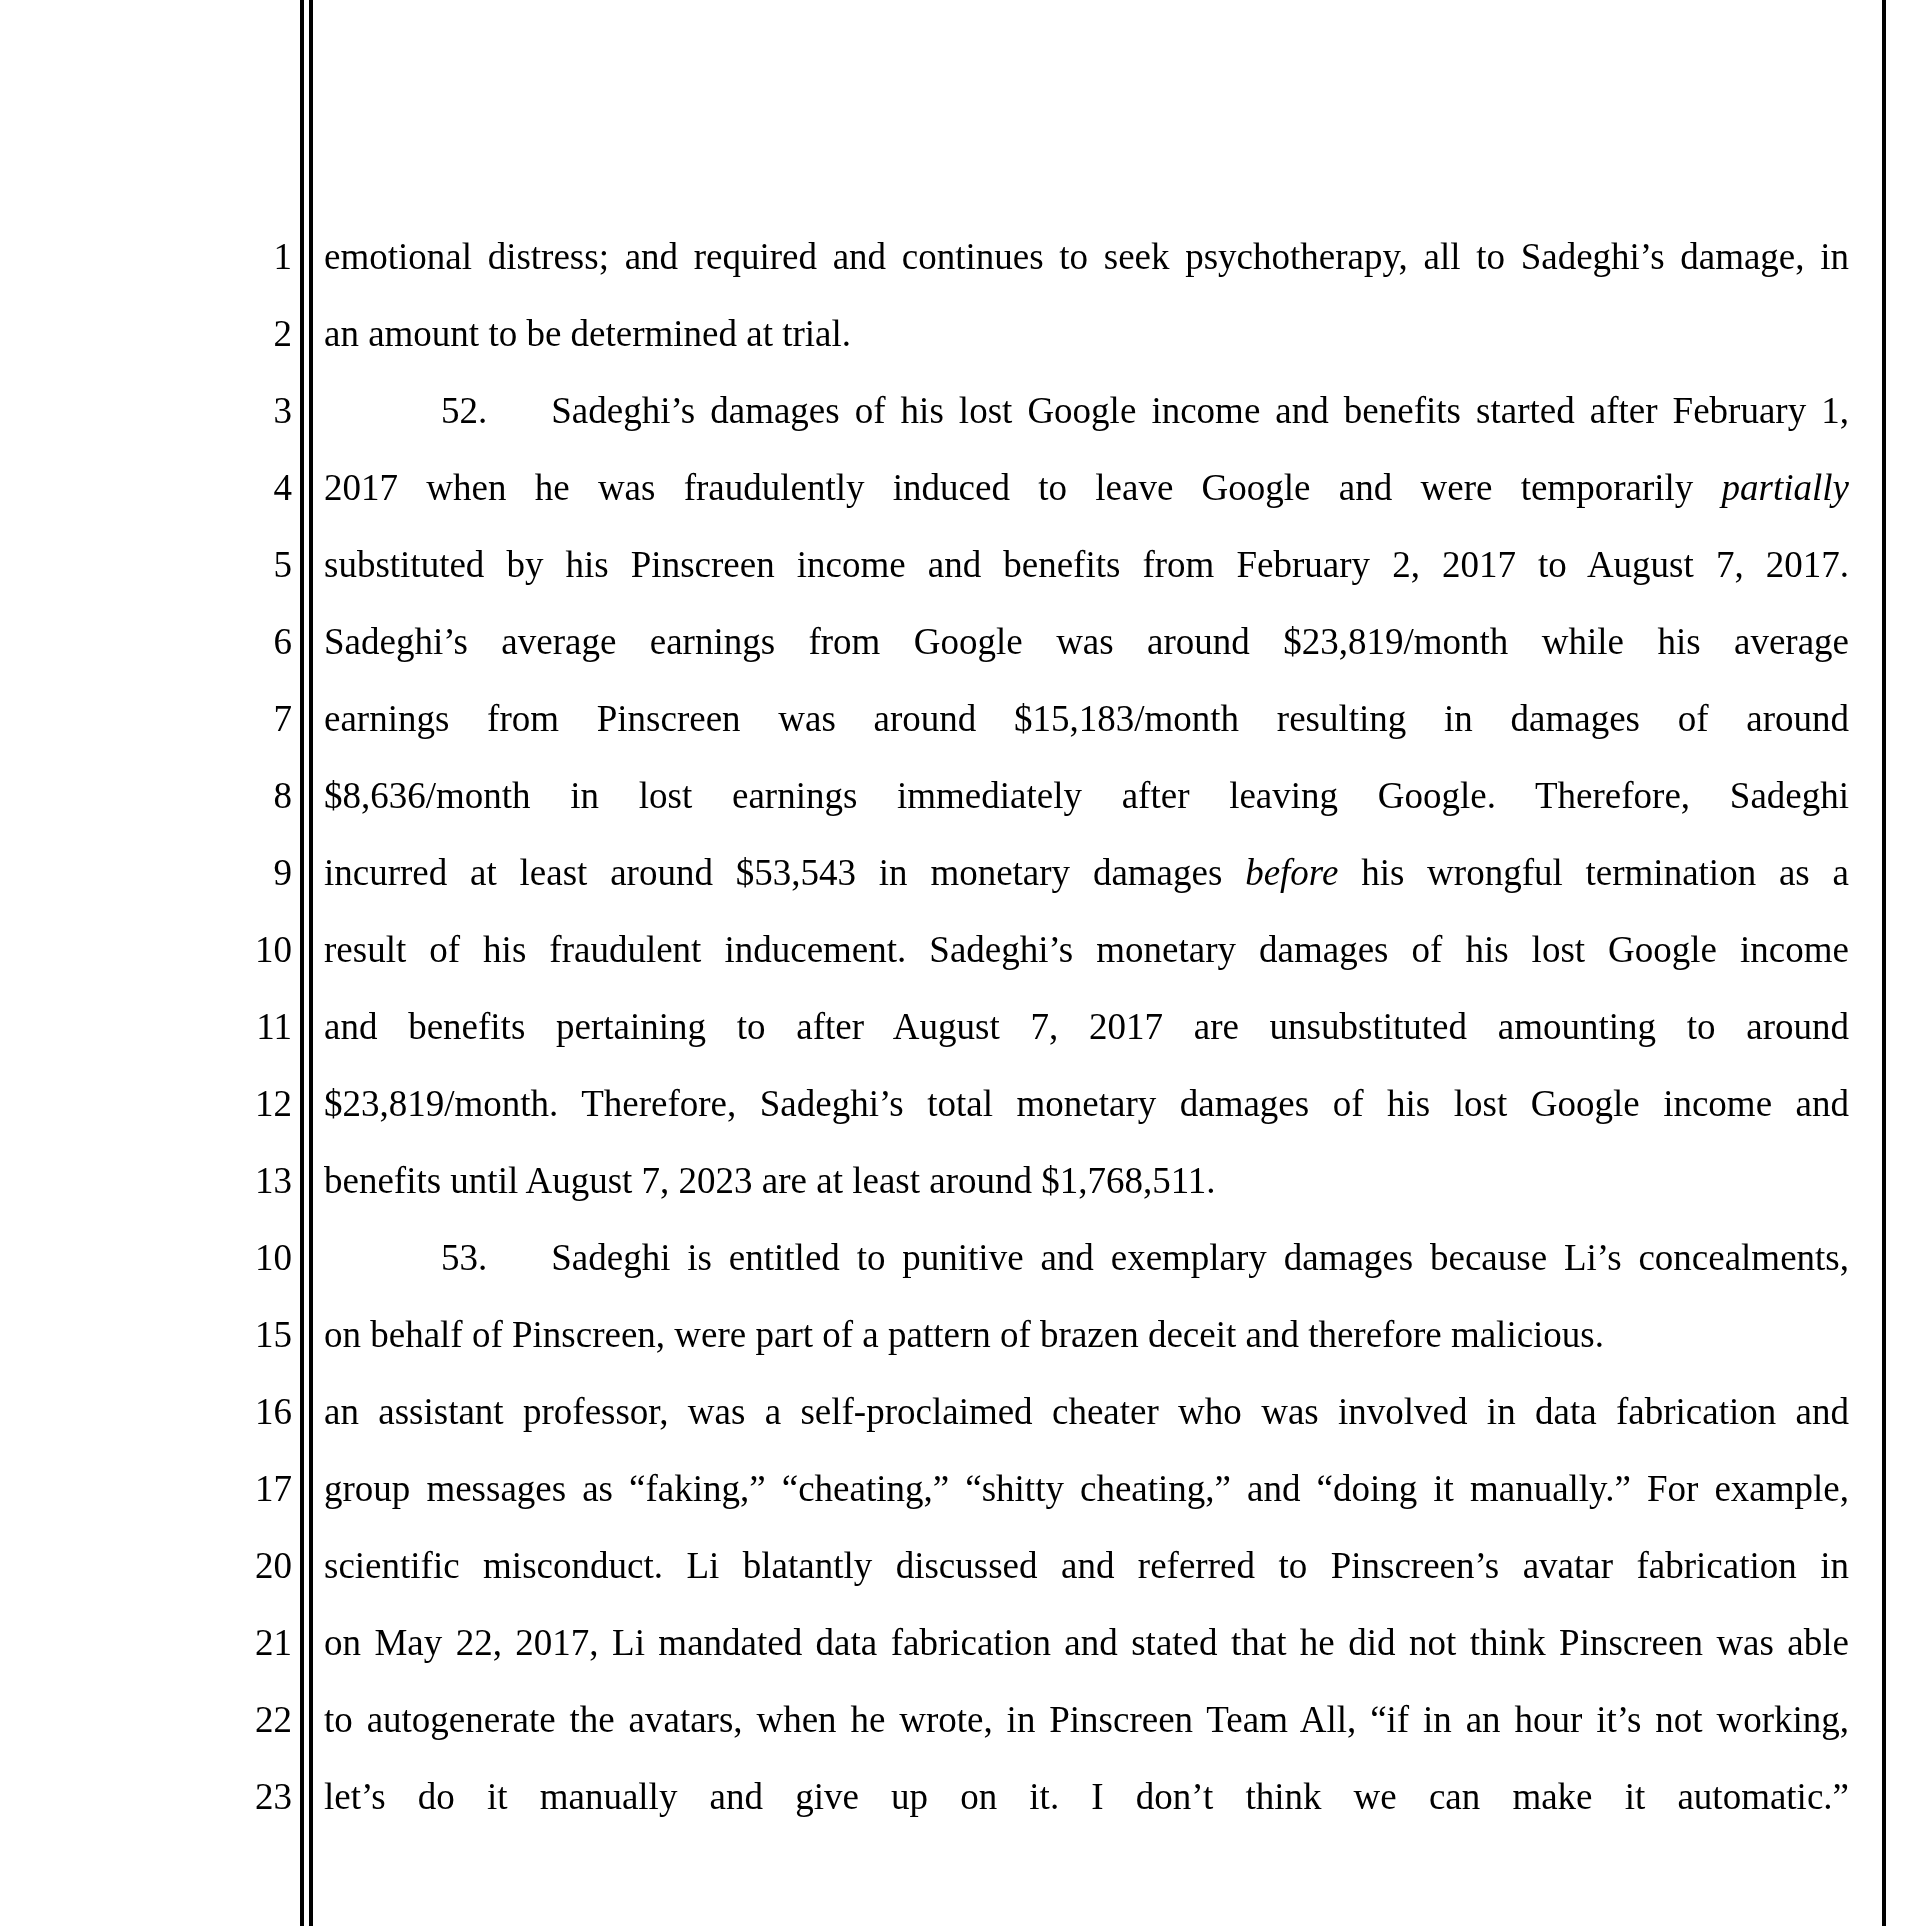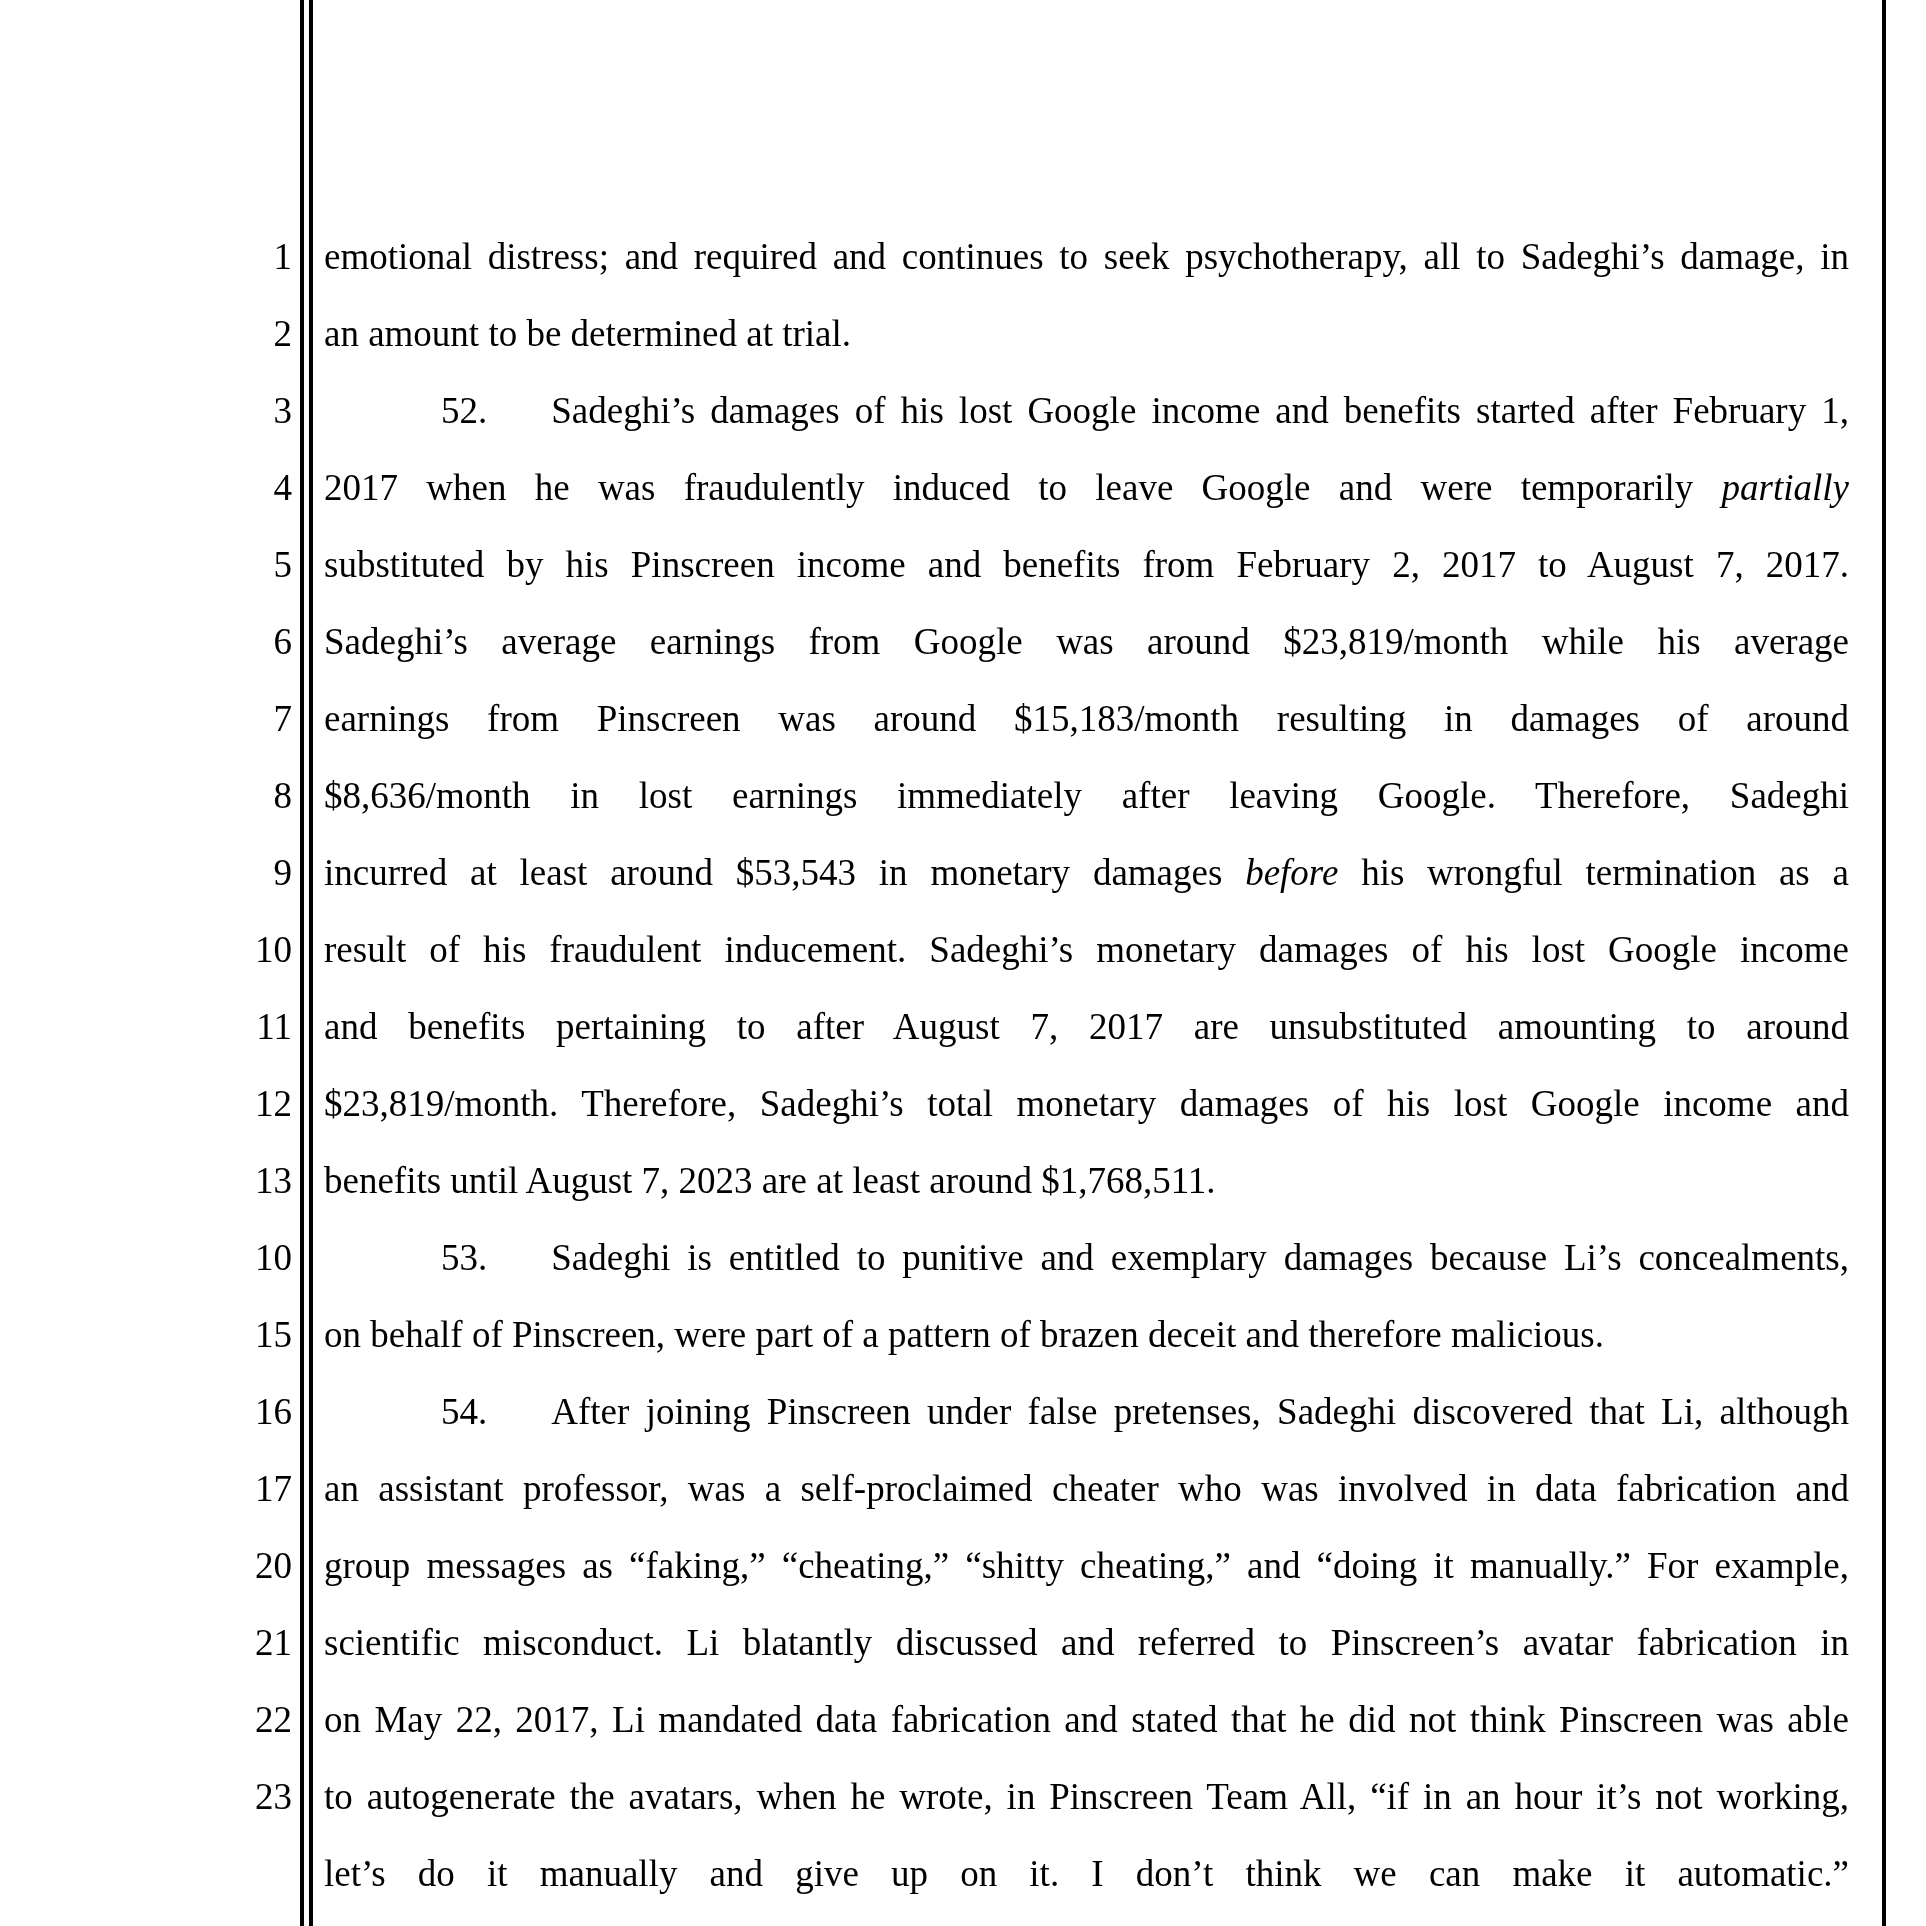--- a/index.html
+++ b/index.html
@@ -70,21 +70,20 @@
       <div class="bodyline align-justify"><span>Sadeghi’s average earnings from Google was around $23,819/month while his average</span></div>
       <div class="bodyline align-justify"><span>earnings from Pinscreen was around $15,183/month resulting in damages of around</span></div>
       <div class="bodyline align-justify"><span>$8,636/month in lost earnings immediately after leaving Google. Therefore, Sadeghi</span></div>
       <div class="bodyline align-justify"><span>incurred at least around $53,543 in monetary damages </span><em>before</em><span> his wrongful termination as a</span></div>
       <div class="bodyline align-justify"><span>result of his fraudulent inducement. Sadeghi’s monetary damages of his lost Google income</span></div>
       <div class="bodyline align-justify"><span>and benefits pertaining to after August 7, 2017 are unsubstituted amounting to around</span></div>
       <div class="bodyline align-justify"><span>$23,819/month. Therefore, Sadeghi’s total monetary damages of his lost Google income and</span></div>
       <div class="bodyline align-left"><span>benefits until August 7, 2023 are at least around $1,768,511.</span></div>
       <div class="bodyline align-justify indent"><span>53.</span><span class="tab"></span><span>Sadeghi is entitled to punitive and exemplary damages because Li’s concealments,</span></div>
       <div class="bodyline align-left"><span>on behalf of Pinscreen, were part of a pattern of brazen deceit and therefore malicious.</span></div>
-      <div class="bodyline align-justify indent"><span>54.</span><span class="tab"></span><span>After joining Pinscreen under false pretenses, Sadeghi discovered that Li, although</span></div>
       <div class="bodyline align-justify"><span>an assistant professor, was a self-proclaimed cheater who was involved in data fabrication and</span></div>
       <div class="bodyline align-justify"><span>group messages as “faking,” “cheating,” “shitty cheating,” and “doing it manually.” For example,</span></div>
       <div class="bodyline align-justify"><span>scientific misconduct. Li blatantly discussed and referred to Pinscreen’s avatar fabrication in</span></div>
       <div class="bodyline align-justify"><span>on May 22, 2017, Li mandated data fabrication and stated that he did not think Pinscreen was able</span></div>
       <div class="bodyline align-justify"><span>to autogenerate the avatars, when he wrote, in Pinscreen Team All, “if in an hour it’s not working,</span></div>
       <div class="bodyline align-justify"><span>let’s do it manually and give up on it. I don’t think we can make it automatic.”</span></div>
       <div class="bodyline align-justify"></div>
     </div>
 
 </div>

